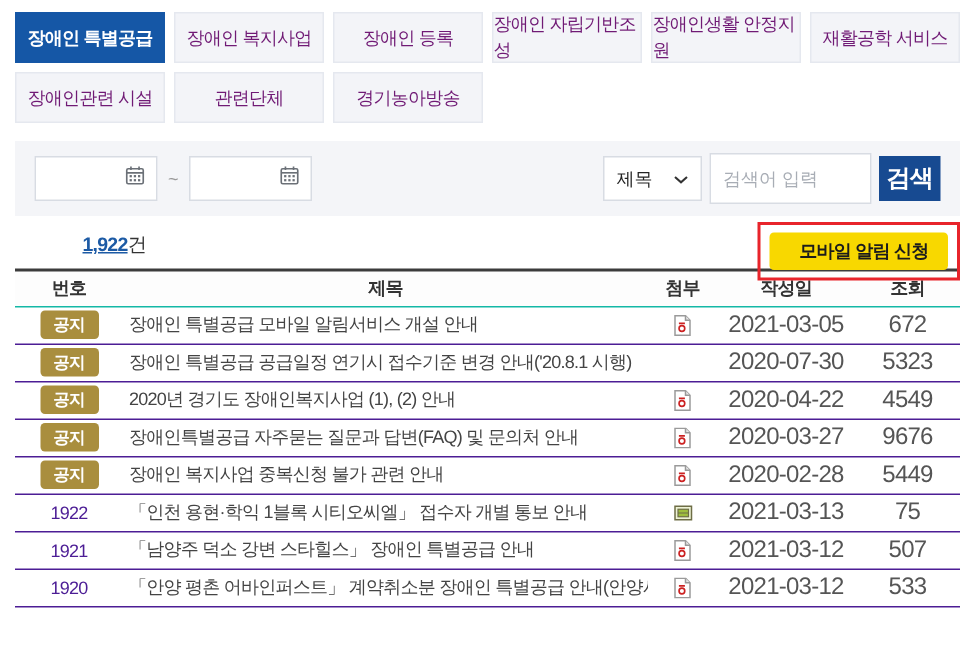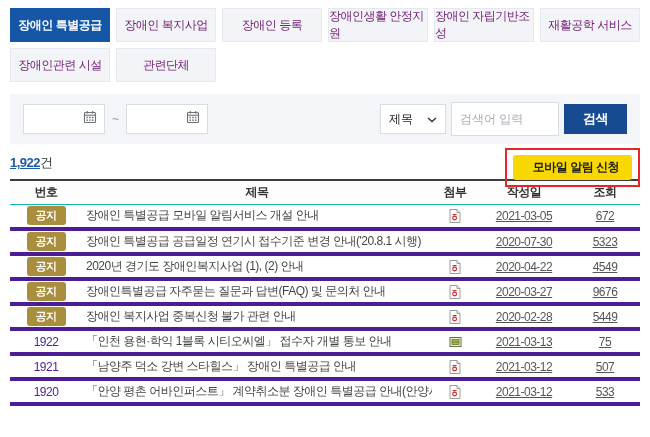--- a/index.html
+++ b/index.html
@@ -19,62 +19,63 @@
   .date-group { display:flex; align-items:center; gap:7px; }
   .date-input { width:82px; height:30px; background:#fff; border:1px solid #d8dce3; display:flex;
                 align-items:center; justify-content:flex-end; padding:0 7px; }
   .tilde { color:#999; font-size:12px; }
   .kw-group { display:flex; align-items:center; gap:5px; }
   .select-box { width:66px; height:30px; background:#fff; border:1px solid #d8dce3; display:flex;
                 align-items:center; justify-content:space-between; padding:0 8px; font-size:12px; color:#222; cursor:pointer; }
   .kw-input { width:108px; height:30px; background:#fff; border:1px solid #d8dce3; font-size:12px;
               padding:16px 8px; color:#333; font-family:inherit; }
   .kw-input::placeholder { color:#a8adb5; }
-  .search-btn { width:63px; height:30px; background:var(--search-blue); color:#fff; border:none;
-                font-size:13px; font-weight:bold; cursor:pointer; font-family:inherit; letter-spacing:-0.5px; }
+  .search-btn { width:41px; height:30px; background:var(--search-blue); color:#fff; border:none;
+                font-size:16px; font-weight:bold; cursor:pointer; font-family:inherit; letter-spacing:-0.5px; }
 
   
   .list-head { margin:3px 10px 0; height:32px; display:flex; justify-content:space-between; align-items:center; }
   .count { font-size:13px; color:#333; letter-spacing:-0.5px; }
-  .count b { color:var(--count-blue); text-decoration:underline; }
+  .count b { color:var(--count-blue); text-decoration:underline;margin-left:45px; }
   .alert-annotation { position:relative; top:4px; z-index:3; border:2px solid var(--annotation-red);
                       display:flex; gap:8px; padding:5px 6px; background:transparent; }
   .alert-btn { height:25px; padding:0 13px; border:none; border-radius:3px; font-size:12px; font-weight:bold;
                cursor:pointer; font-family:inherit; letter-spacing:-0.5px; }
   .alert-btn.on { background:var(--alert-yellow); color:#1c1c1c;padding-left:20px; }
   .alert-btn.off { background:var(--alert-red); color:#fff; }
 
   
   .board { margin:0 10px; width:630px; border-collapse:collapse; table-layout:fixed; }
   .board thead th { height:24px; font-size:12px; font-weight:bold; color:#333; letter-spacing:-0.5px;
                     border-top:2px solid #3c3c3c; border-bottom:1px solid #14b8a6; background:#fdfdfd; }
-  .board td { height:25px; font-size:12px; color:#444; border-bottom:4px solid #4c1d95;
+  .board td { height:25px; font-size:12px; color:#444; border-bottom:1px solid #4c1d95;
               text-align:center; letter-spacing:-0.5px; white-space:nowrap; overflow:hidden; }
   .board td.title { text-align:left; padding-left:4px; cursor:pointer; }
   .board td.num { color:#4c1d95; }
-  .board td.date, .board td.views { color:#555; font-size:12px;text-decoration:underline; }
+  .board td.date, .board td.views { color:#555; font-size:16px; }
   .badge { display:inline-block; background:var(--badge-gold); color:#fff; font-size:11px; font-weight:bold;
            padding:2px 9px; border-radius:3px; letter-spacing:-0.5px; }
   .att { display:inline-flex; vertical-align:middle; }
   col.c-no{width:72px;} col.c-att{width:46px;} col.c-date{width:92px;} col.c-view{width:70px;}
 </style>
 </head>
 <body>
 
 <div class="page">
 
   <nav class="tab-bar">
       <div class="tab active">장애인 특별공급</div>
       <div class="tab">장애인 복지사업</div>
       <div class="tab">장애인 등록</div>
+      <div class="tab">장애인 자립기반조성</div>
       <div class="tab">장애인생활 안정지원</div>
-      <div class="tab">장애인 자립기반조성</div>
       <div class="tab">재활공학 서비스</div>
       <div class="tab">장애인관련 시설</div>
       <div class="tab">관련단체</div>
+      <div class="tab">경기농아방송</div>
     </nav>
 
   <div class="search-bar">
     <div class="date-group">
       <div class="date-input">
         <span class="cal">
           <svg width="14" height="14" viewBox="0 0 14 14">
             <rect x="1.5" y="2.5" width="11" height="10" rx="1" fill="none" stroke="#6b7077" stroke-width="1.1"></rect>
             <path d="M1.5 5.2h11" stroke="#6b7077" stroke-width="1.1"></path>
             <path d="M4.3 1v2.4M9.7 1v2.4" stroke="#6b7077" stroke-width="1.1"></path>

